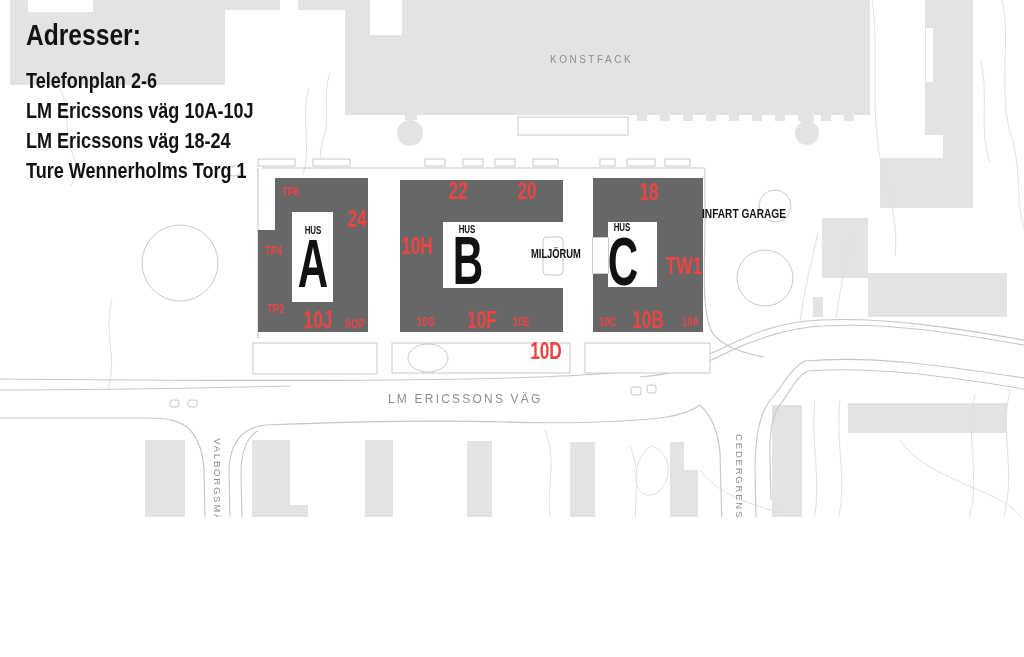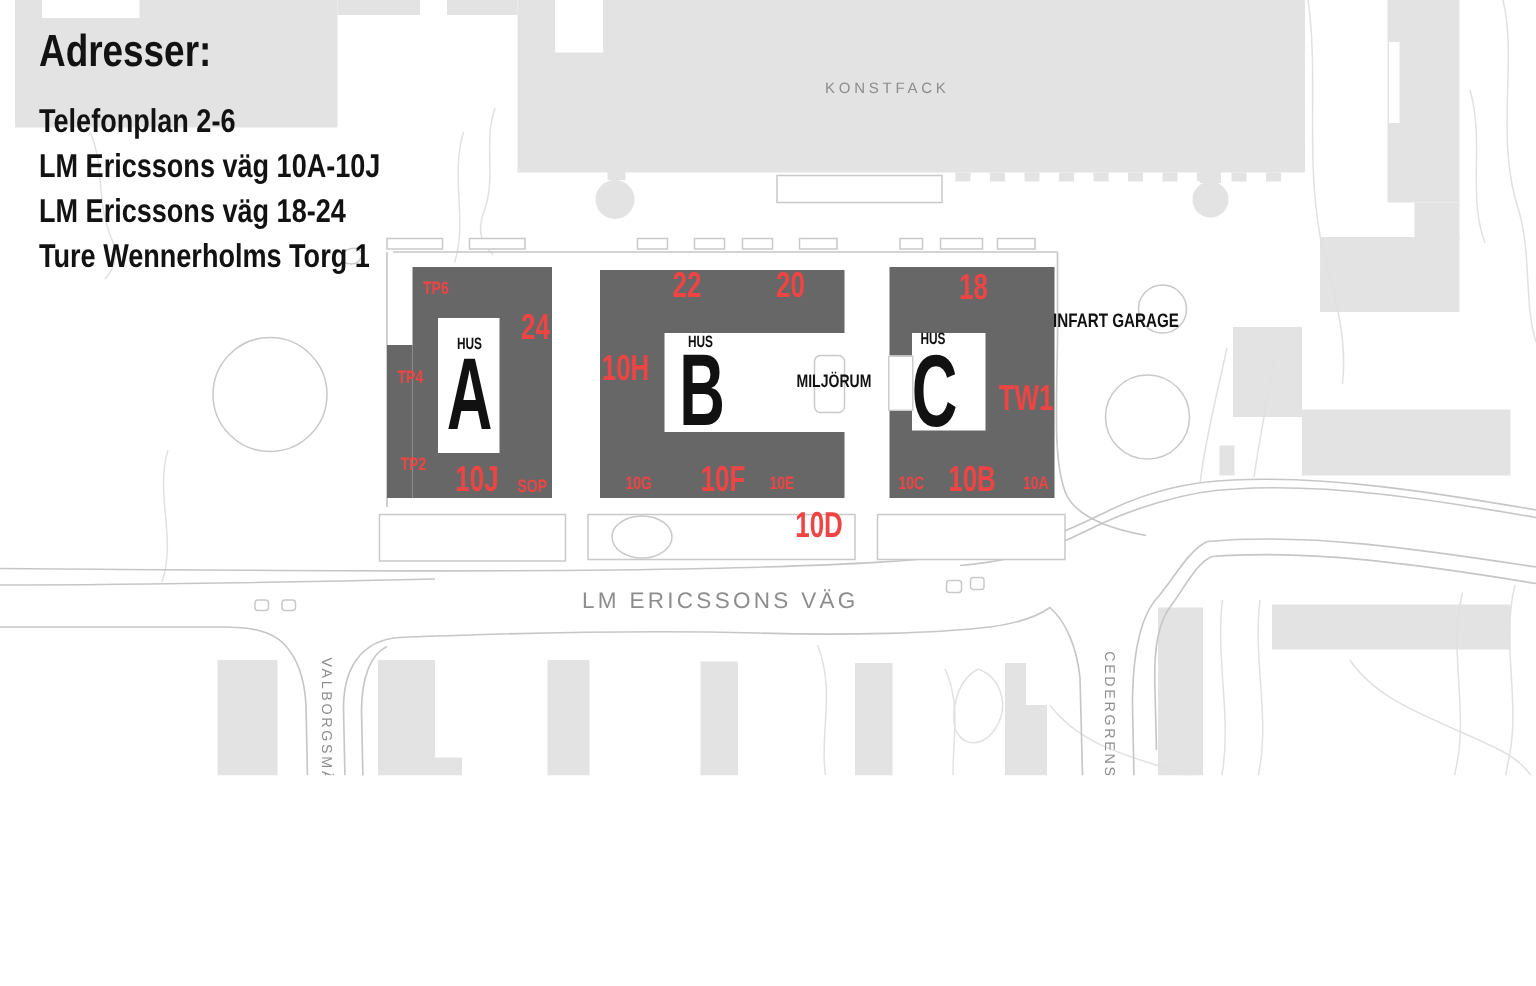--- a/index.html
+++ b/index.html
@@ -202,17 +202,17 @@
   <div class="lbl lg ctr" style="left:649px;top:192px;"><span class="cx">18</span></div>
   <div class="lbl black ctr" style="left:622px;top:227px;font-size:11px;"><span class="cx">HUS</span></div>
   <div class="lbl black huge ctr" style="left:623px;top:261px;"><span class="cx" style="transform:scaleX(0.62);">C</span></div>
   <div class="lbl lg ctr" style="left:684px;top:266px;"><span class="cx">TW1</span></div>
   <div class="lbl sm" style="left:599px;top:316px;"><span class="cl">10C</span></div>
   <div class="lbl lg ctr" style="left:648px;top:320px;"><span class="cx">10B</span></div>
   <div class="lbl sm" style="left:682px;top:316px;"><span class="cl">10A</span></div>
   <div class="lbl black" style="left:702px;top:207px;font-size:13px;"><span class="cl">INFART GARAGE</span></div>
 
   <div class="graylbl" style="left:550px;top:55px;font-size:10px;letter-spacing:2.5px;">KONSTFACK</div>
-  <div class="graylbl" style="left:388px;top:393px;font-size:15px;letter-spacing:2.2px;">LM ERICSSONS VÄG</div>
+  <div class="graylbl" style="left:388px;top:393px;font-size:12px;letter-spacing:2.2px;">LM ERICSSONS VÄG</div>
   <div class="graylbl rot90" style="left:152px;top:494px;width:130px;text-align:center;font-size:9.5px;letter-spacing:1.8px;">VALBORGSMÄSSOV.</div>
   <div class="graylbl rot90" style="left:674px;top:493px;width:130px;text-align:center;font-size:9.5px;letter-spacing:1.8px;">CEDERGRENSVÄGEN</div>
 
 </div>
 
 </body></html>

